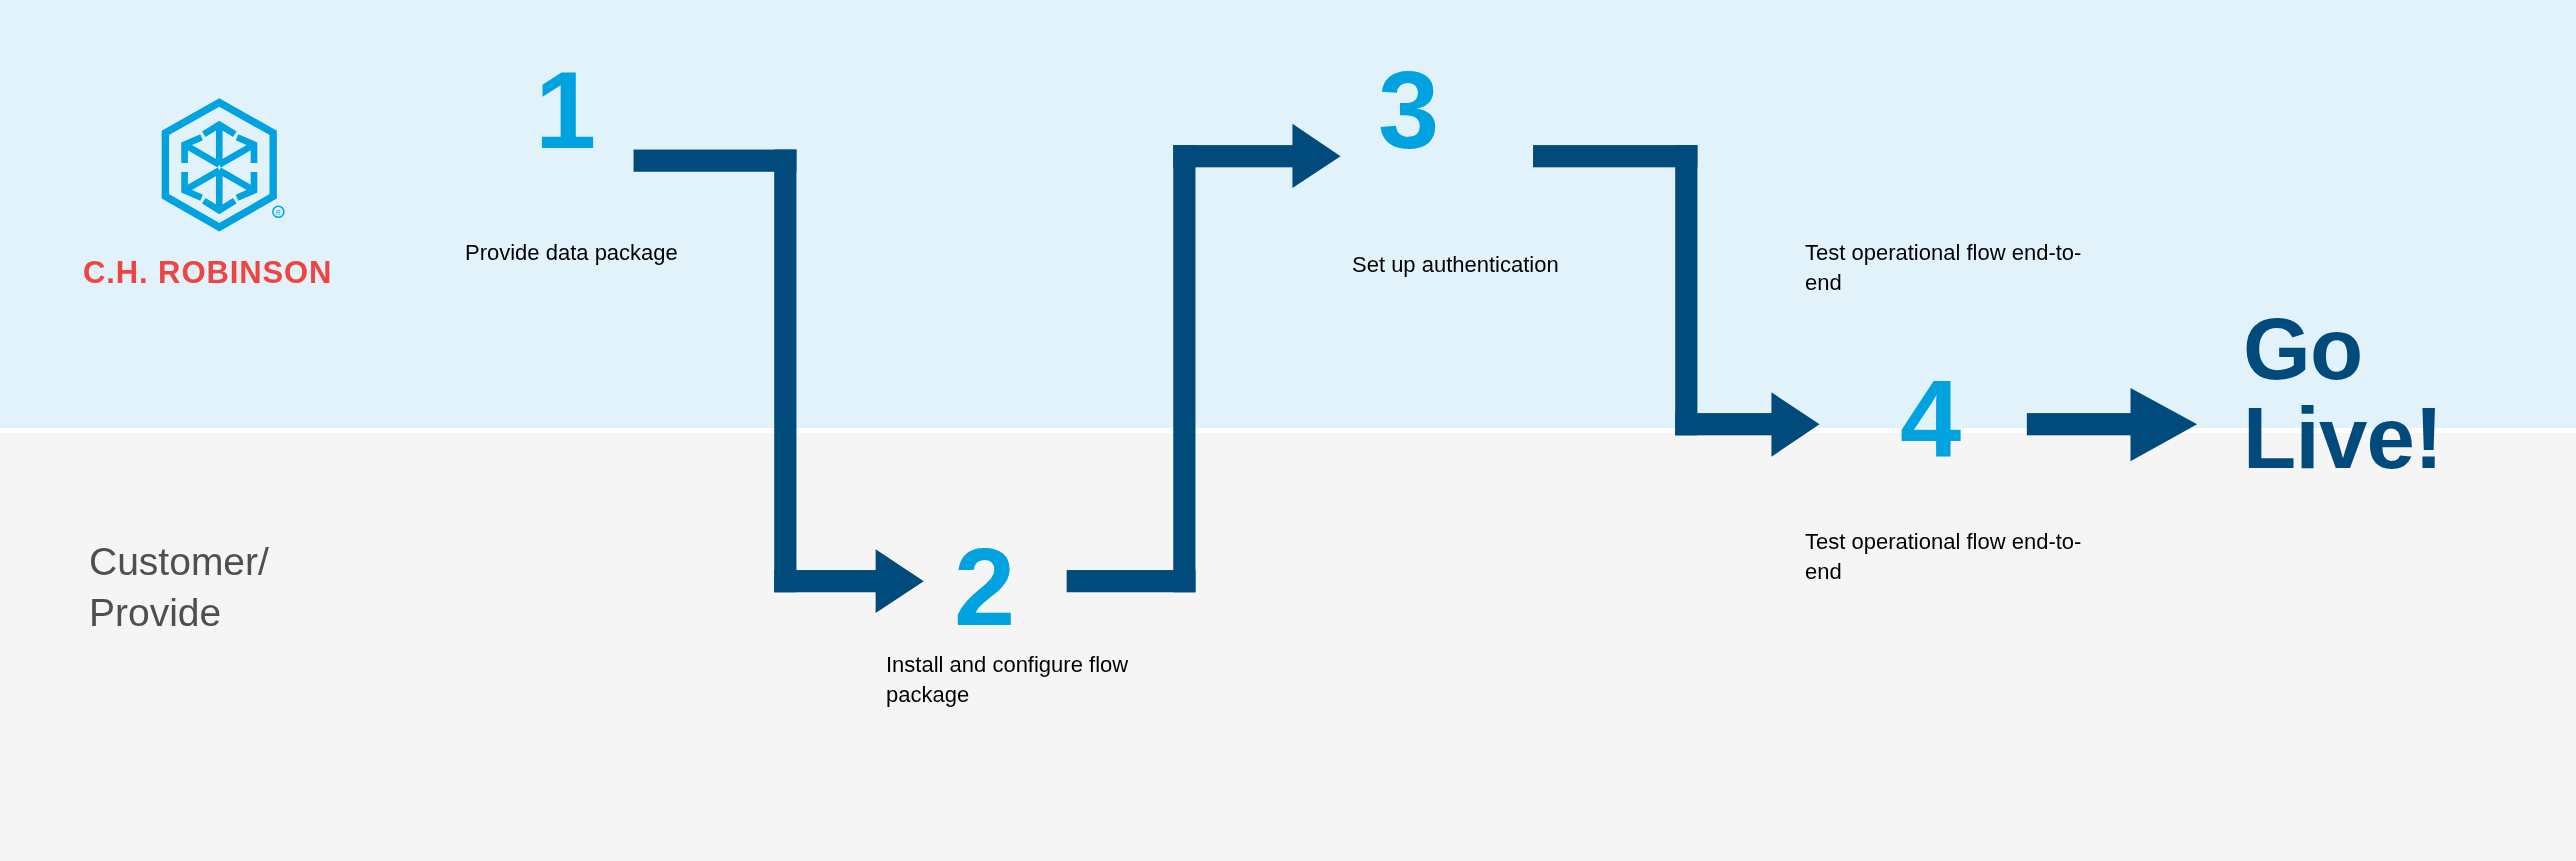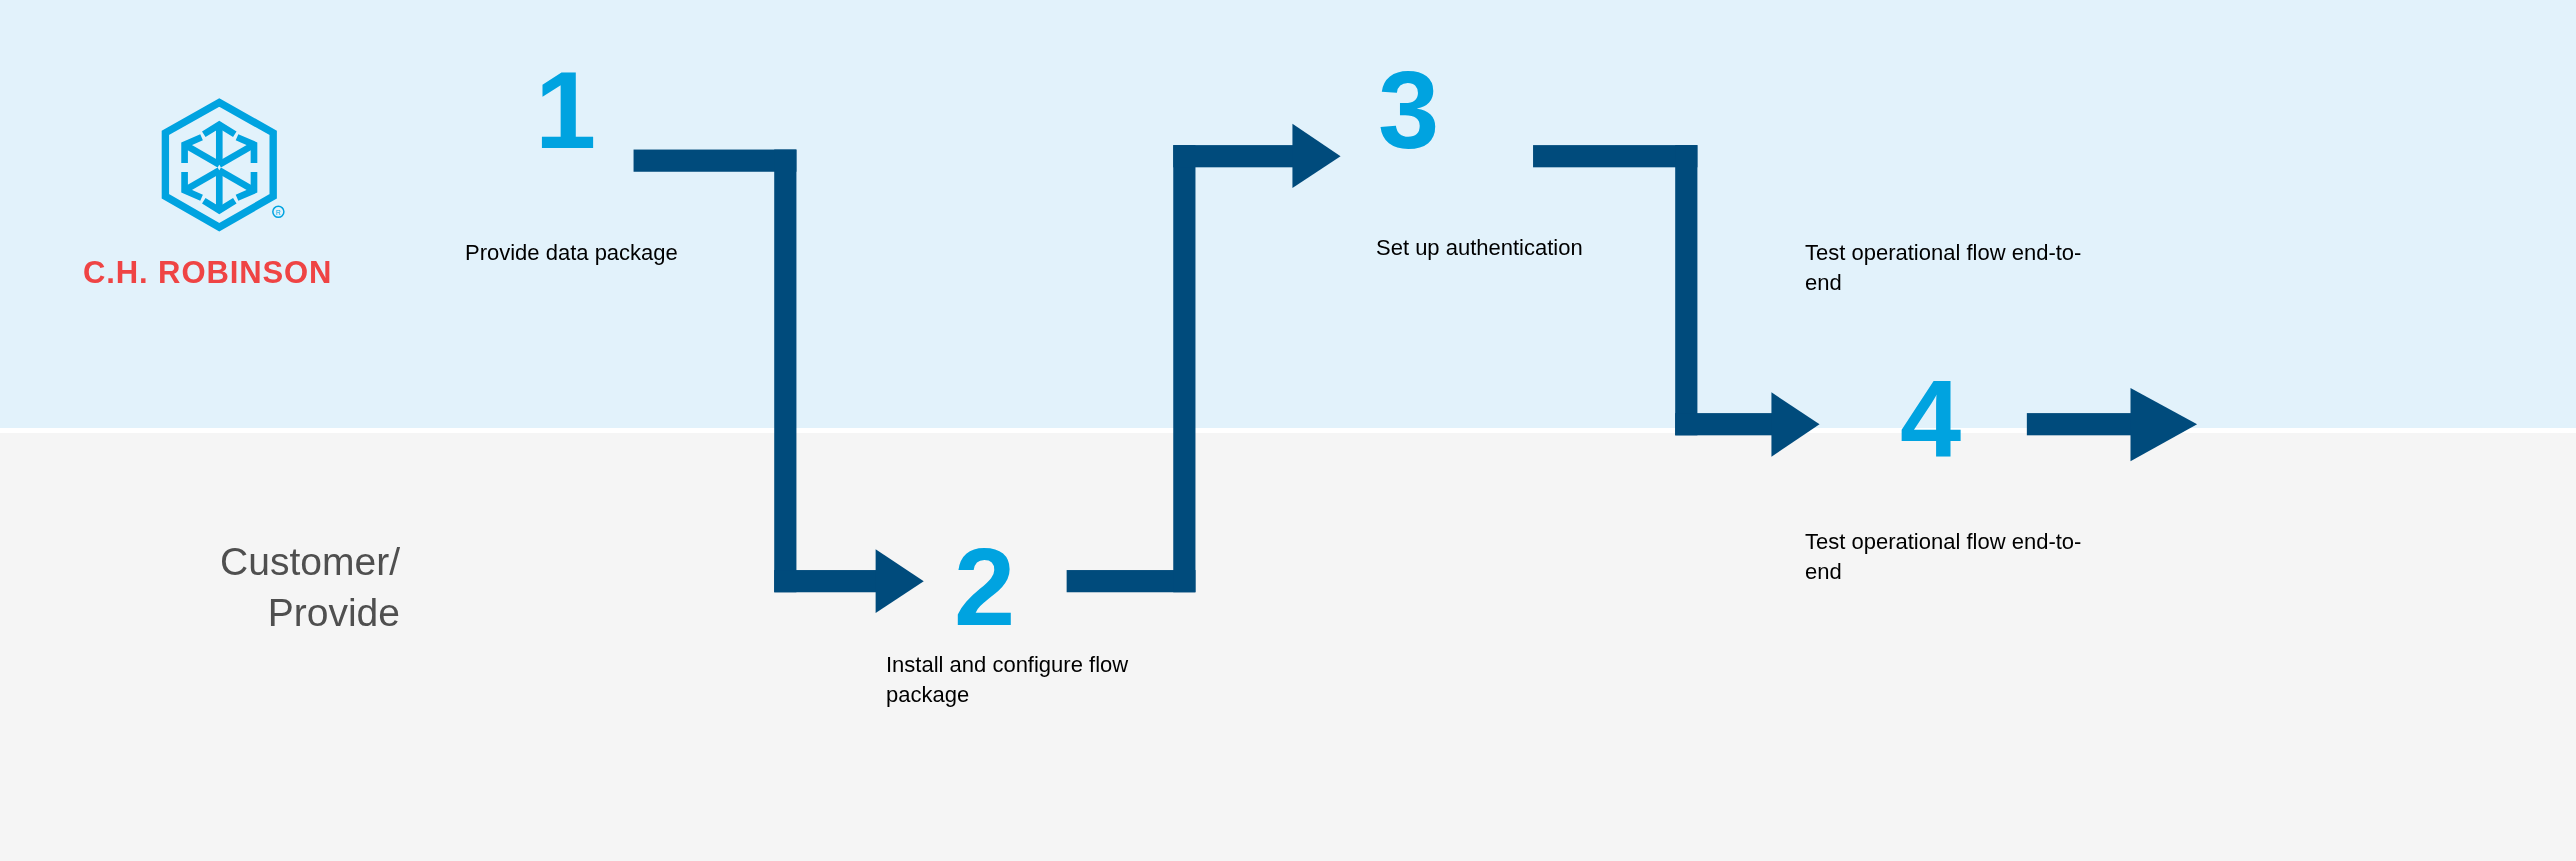--- a/index.html
+++ b/index.html
@@ -62,21 +62,20 @@
   
   .lane-label {
     position: absolute;
     left: 89px;
     top: 536px;
     width: 311px;
     font-size: 39px;
     line-height: 1.32;
     color: #4f4f4f;
     font-weight: normal;
-    text-align: right;
   }
   
   .step-num {
     position: absolute;
     font-size: 110px;
     font-weight: bold;
     line-height: 1;
     color: #00a3e0;
     letter-spacing: -1.5px;
   }
@@ -87,21 +86,21 @@
   
   .step-text {
     position: absolute;
     font-size: 22px;
     line-height: 1.35;
     color: #000000;
     font-weight: normal;
   }
   .txt-1 { left: 465px;  top: 238px; width: 244px; }
   .txt-2 { left: 886px; top: 650px; width: 252px; }
-  .txt-3 { left: 1352px; top: 233px; width: 267px; margin-left: 24px; }
+  .txt-3 { left: 1352px; top: 250px; width: 267px; }
   .txt-4a{ left: 1805px; top: 238px; width: 281px; }
   .txt-4b{ left: 1805px; top: 527px; width: 281px; }
   
   .go-live {
     position: absolute;
     left: 2243px;
     top: 305px;
     width: 318px;
     font-size: 87px;
     font-weight: bold;
@@ -202,15 +201,19 @@
   <div class="step-num num-2">2</div>
   <div class="step-text txt-2">Install and configure flow package</div>
 
   <div class="step-num num-3">3</div>
   <div class="step-text txt-3">Set up authentication</div>
 
   <div class="step-num num-4">4</div>
   <div class="step-text txt-4a">Test operational flow end-to-end</div>
   <div class="step-text txt-4b">Test operational flow end-to-end</div>
 
+  <div class="go-live">
+    <div>Go</div>
+    <div>Live!</div>
+  </div>
 
 </div>
 
 
 </body></html>

